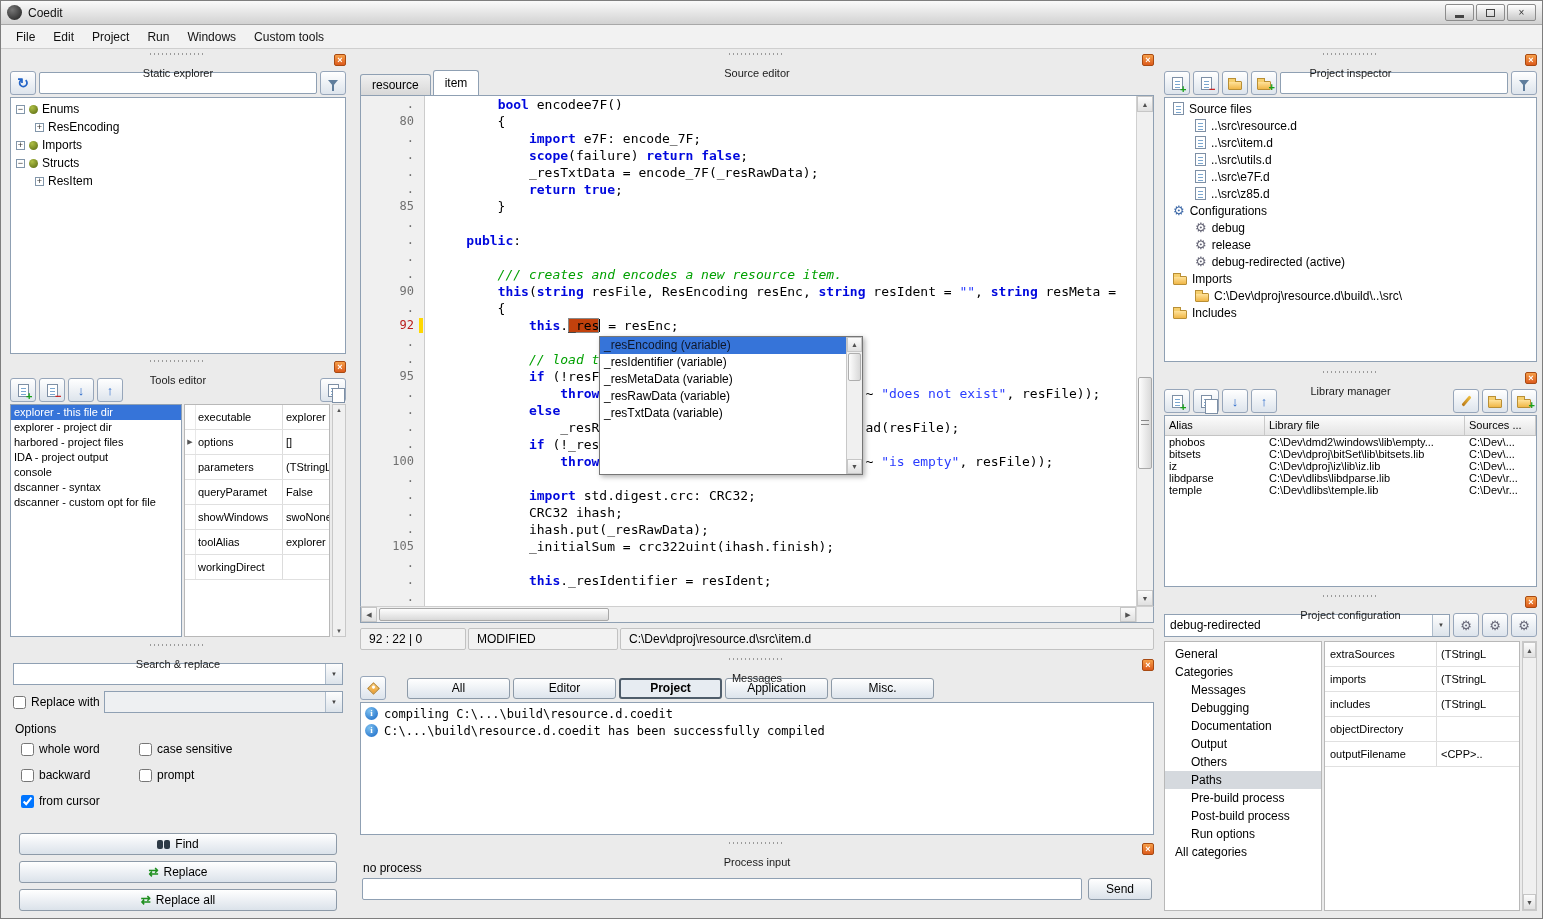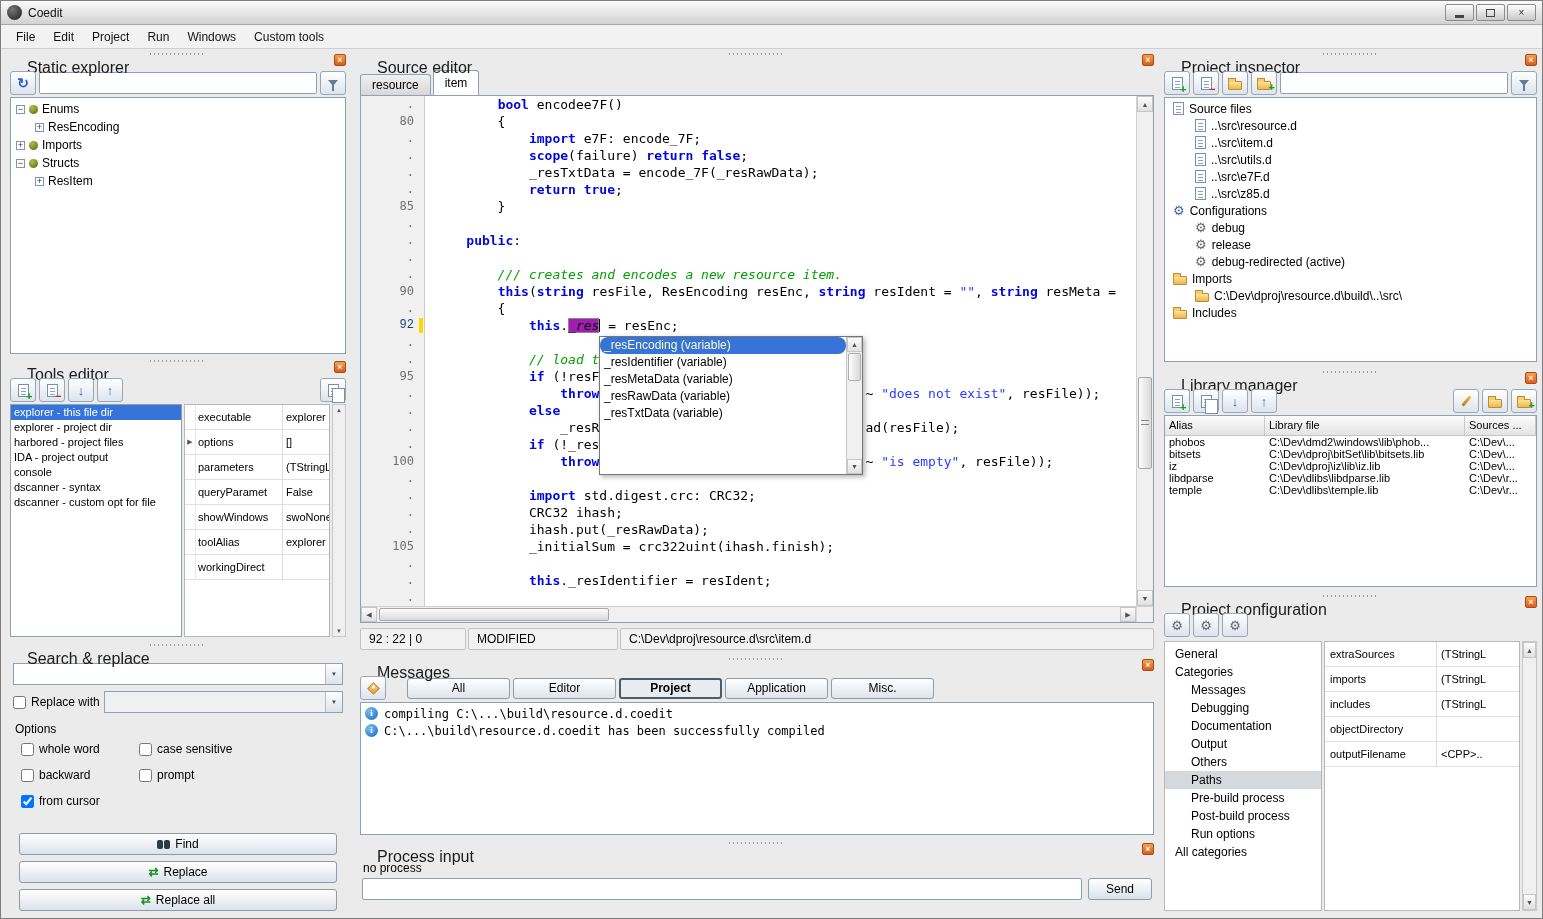--- a/index.html
+++ b/index.html
@@ -28,21 +28,21 @@
   #p-search    { left:6px;    top:641px; width:342px; height:272px; }
   #p-source    { left:356px;  top:50px;  width:800px; height:601px; }
   #p-messages  { left:356px;  top:655px; width:800px; height:182px; }
   #p-process   { left:356px;  top:839px; width:800px; height:74px;  }
   #p-inspector { left:1160px; top:50px;  width:379px; height:314px; }
   #p-library   { left:1160px; top:368px; width:379px; height:221px; }
   #p-config    { left:1160px; top:592px; width:379px; height:321px; }
 
   .phead { position:relative; height:18px; flex:0 0 18px; }
   .grip { position:absolute; left:50%; top:2px; transform:translateX(-50%); width:56px; height:2px; background-image:repeating-linear-gradient(90deg,#9a9a9a 0 1px,transparent 1px 4px); }
-  .ptitle { position:absolute; left:20px; right:20px; top:8px; text-align:left; font-size:16px; color:#1b1b1b; white-space:nowrap; }
+  .ptitle { position:absolute; left:20px; right:20px; top:16px; text-align:center; font-size:11px; color:#1b1b1b; white-space:nowrap; }
   .pclose { position:absolute; right:3px; top:3px; width:12px; height:12px; border:1px solid #a84a12; border-radius:2px; background:linear-gradient(#f6a04a,#dc5a1c); color:#fff; font-size:9px; line-height:10px; text-align:center; font-weight:bold; }
 
   .trow { display:flex; align-items:center; gap:3px; padding:2px 3px; flex:0 0 auto; }
   .tbtn { width:26px; height:24px; border:1px solid #97a6ba; border-radius:3px; background:linear-gradient(#ffffff,#dde4ec); display:flex; align-items:center; justify-content:center; position:relative; }
   .tinput { flex:1; height:22px; border:1px solid #8fa0b3; border-radius:2px; background:#fff; padding:0 4px; }
   .tspacer { flex:1; }
   .fill { flex:1; min-height:0; }
   .white-box { background:#fff; border:1px solid #8fa0b3; margin:0 3px 3px 3px; overflow:hidden; }
 
   
@@ -99,34 +99,34 @@
   .chk input { width:13px; height:13px; }
   .big-btn { margin:3px 12px; height:22px; border:1px solid #8d9aa8; border-radius:3px; background:linear-gradient(#ffffff,#dbe2ea); display:flex; align-items:center; justify-content:center; flex:0 0 22px; }
 
   
   .tabs { display:flex; align-items:flex-end; height:26px; padding-left:3px; flex:0 0 26px; }
   .tab { height:21px; padding:0 11px; border:1px solid #8fa0b3; border-bottom:none; border-radius:3px 3px 0 0; background:linear-gradient(#f0f0f0,#d8d8d8); margin-right:2px; display:flex; align-items:center; }
   .tab.active { height:25px; background:#fff; }
   .editor-main { display:flex; flex:1; min-height:0; border:1px solid #8fa0b3; border-bottom:none; margin:0 3px; background:#fff; }
   .gutter { flex:0 0 64px; background:#f0f0f0; border-right:1px solid #cccccc; font:12px "DejaVu Sans Mono",monospace; color:#707070; text-align:right; }
   .gl { height:17px; line-height:17px; padding-right:10px; position:relative; }
-  .gl.mod { color:#0c4a6e;font-family:Liberation Mono, monospace; }
+  .gl.mod { color:#b91c1c; }
   .gl.mod::after { content:""; position:absolute; right:1px; top:1px; width:4px; height:15px; background:#ffd800; }
   .code { position:relative; flex:1; overflow:hidden; font:13px "DejaVu Sans Mono",monospace; background:#fff; padding-left:10px; }
   .cl { height:17px; line-height:17px; white-space:pre; }
   .seg-p { color:#000; }
   .seg-k { color:#0008dd; font-weight:bold; }
   .seg-s { color:#2a3cff; }
   .seg-c { color:#00a000; font-style:italic; }
-  .seg-f { box-shadow:inset 0 0 0 1px #8a8a8a; background:#a21caf;font-style:italic; }
+  .seg-f { box-shadow:inset 0 0 0 1px #8a8a8a; background:#c2410c; }
   .caret { display:inline-block; width:0; border-left:1px solid #000; height:13px; vertical-align:-2px; }
   .acpop { position:absolute; left:174px; top:240px; width:264px; height:139px; background:#fff; border:1px solid #767676; box-shadow:2px 2px 5px rgba(0,0,0,.3); display:flex; font-family:"Liberation Sans",sans-serif; }
   .ac-items { flex:1; overflow:hidden; }
   .ac-item { height:17px; line-height:17px; padding:0 4px; white-space:nowrap; font-size:12px; }
-  .ac-item.sel { background:#3674d9; color:#fef9c3;border-radius:8px; }
+  .ac-item.sel { background:#3674d9; color:#0f172a; }
   .ac-sb { flex:0 0 16px; background:#f0f0f0; border-left:1px solid #c8c8c8; display:flex; flex-direction:column; align-items:stretch; }
   .ac-sb .sb-btn { flex:0 0 15px; }
   .ac-thumb { flex:0 0 28px; margin:1px; border:1px solid #aeaeae; border-radius:2px; background:linear-gradient(90deg,#fdfdfd,#d8d8d8); }
   .vsb { flex:0 0 17px; background:#f0f0f0; border-left:1px solid #d0d0d0; position:relative; display:flex; flex-direction:column; justify-content:space-between; }
   .sb-btn { height:16px; display:flex; align-items:center; justify-content:center; font-size:7px; color:#505050; border:1px solid #c6c6c6; background:linear-gradient(#fbfbfb,#e0e0e0); }
   .vsb .thumb { position:absolute; left:1px; right:1px; top:55%; height:92px; border:1px solid #a8a8a8; border-radius:2px; background:linear-gradient(90deg,#fdfdfd,#d9d9d9); display:flex; align-items:center; justify-content:center; }
   .thumb-grip { width:8px; height:5px; border-top:1px solid #888; border-bottom:1px solid #888; }
   .hsb-row { display:flex; flex:0 0 17px; margin:0 3px; border:1px solid #8fa0b3; border-top:1px solid #cfcfcf; background:#f0f0f0; }
   .hsb-row .sb-btn { width:16px; height:100%; }
   .hsb-track { flex:1; position:relative; }
@@ -661,21 +661,21 @@
     </div>
     <div class="white-box fill lib-table">
       <div class="lib-head" id="lib-head">
           <div class="lib-hcell">Alias</div>
           <div class="lib-hcell">Library file</div>
           <div class="lib-hcell">Sources ...</div>
         </div>
       <div class="fill" id="lib-body">
           <div class="lib-row">
             <div class="lib-cell">phobos</div>
-            <div class="lib-cell">C:\Dev\dmd2\windows\lib\phob...</div>
+            <div class="lib-cell">C:\Dev\dmd2\windows\lib\empty...</div>
             <div class="lib-cell">C:\Dev\...</div>
           </div>
           <div class="lib-row">
             <div class="lib-cell">bitsets</div>
             <div class="lib-cell">C:\Dev\dproj\bitSet\lib\bitsets.lib</div>
             <div class="lib-cell">C:\Dev\...</div>
           </div>
           <div class="lib-row">
             <div class="lib-cell">iz</div>
             <div class="lib-cell">C:\Dev\dproj\iz\lib\iz.lib</div>
@@ -695,20 +695,26 @@
     </div>
   </div>
 
   <div class="panel" id="p-config">
     <div class="phead">
       <span class="grip"></span>
       <span class="ptitle">Project configuration</span>
       <span class="pclose">×</span>
     </div>
     <div class="trow">
+      <div class="combo-sel">
+        <span class="combo-text">debug-redirected</span>
+        <span class="dd">
+            <span>▼</span>
+          </span>
+      </div>
       <button class="tbtn">
           <span class="i-gearg">⚙</span>
         </button>
       <button class="tbtn">
           <span class="i-gearg">⚙</span>
         </button>
       <button class="tbtn">
           <span class="i-gearg">⚙</span>
         </button>
     </div>

